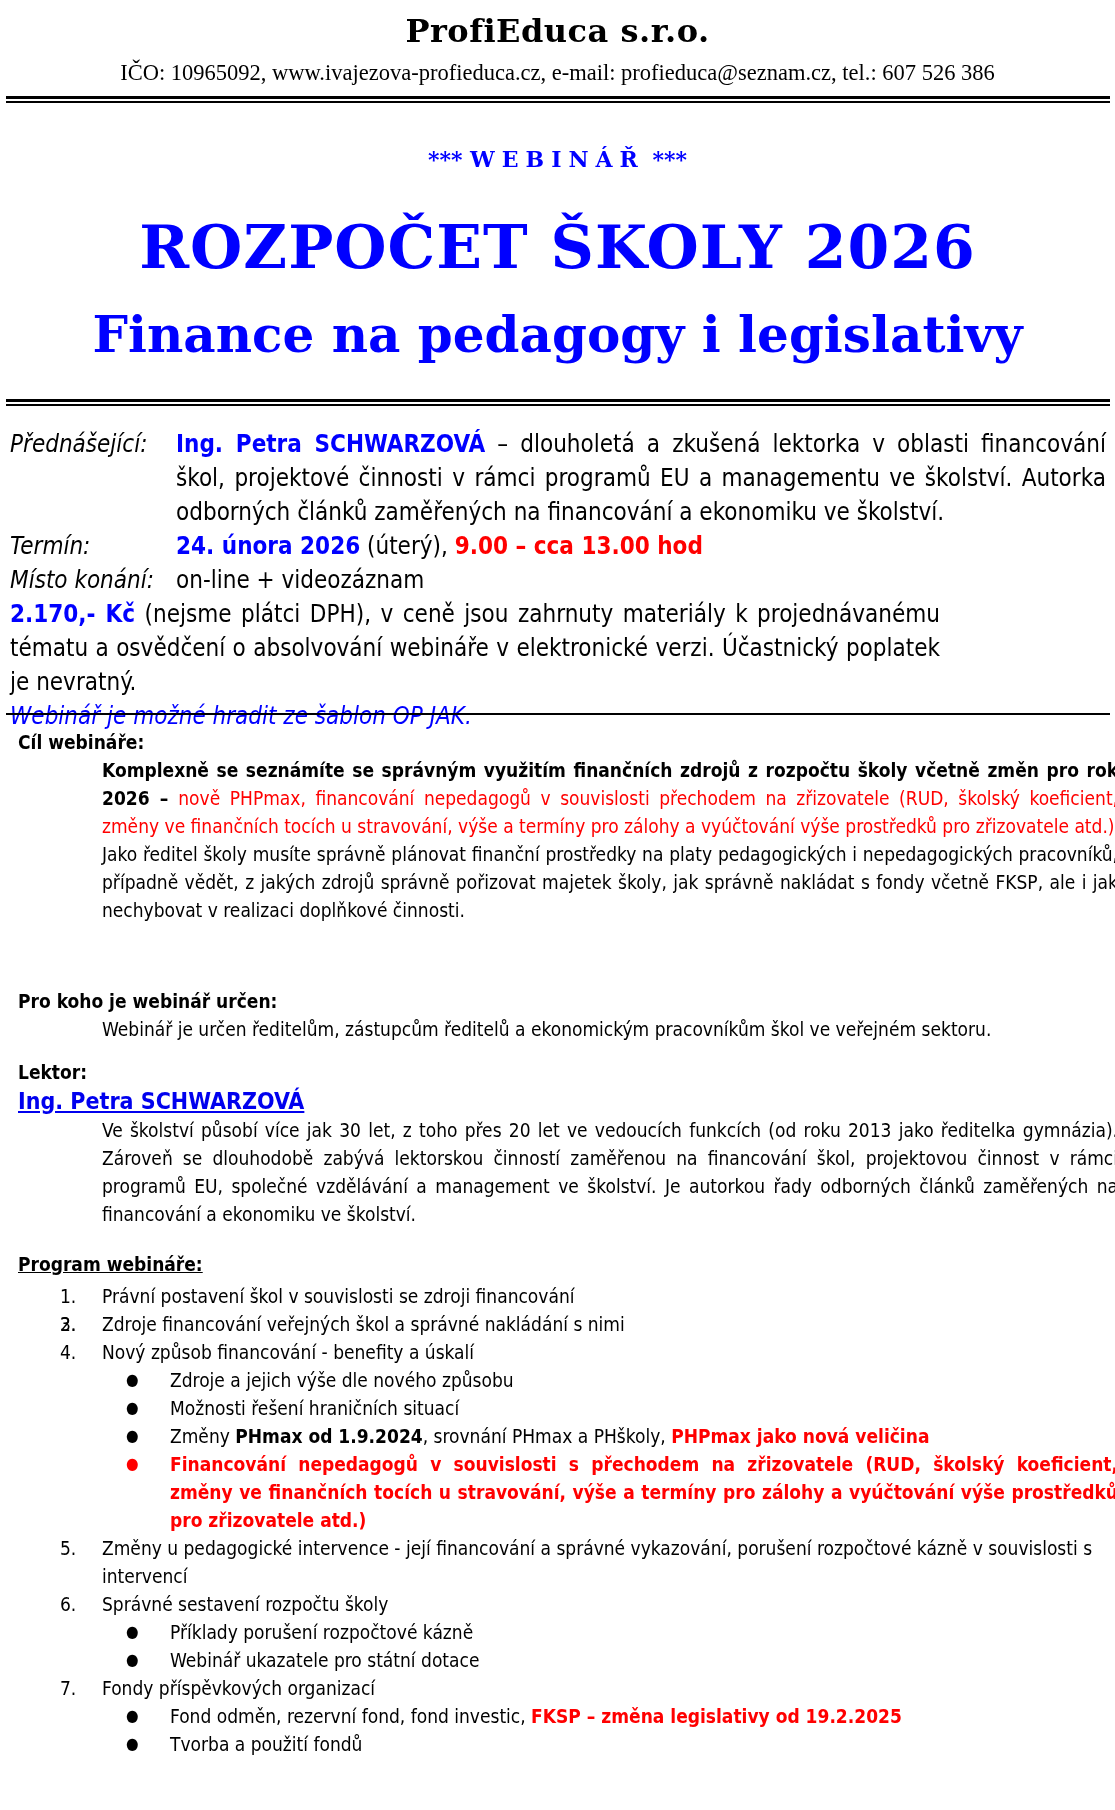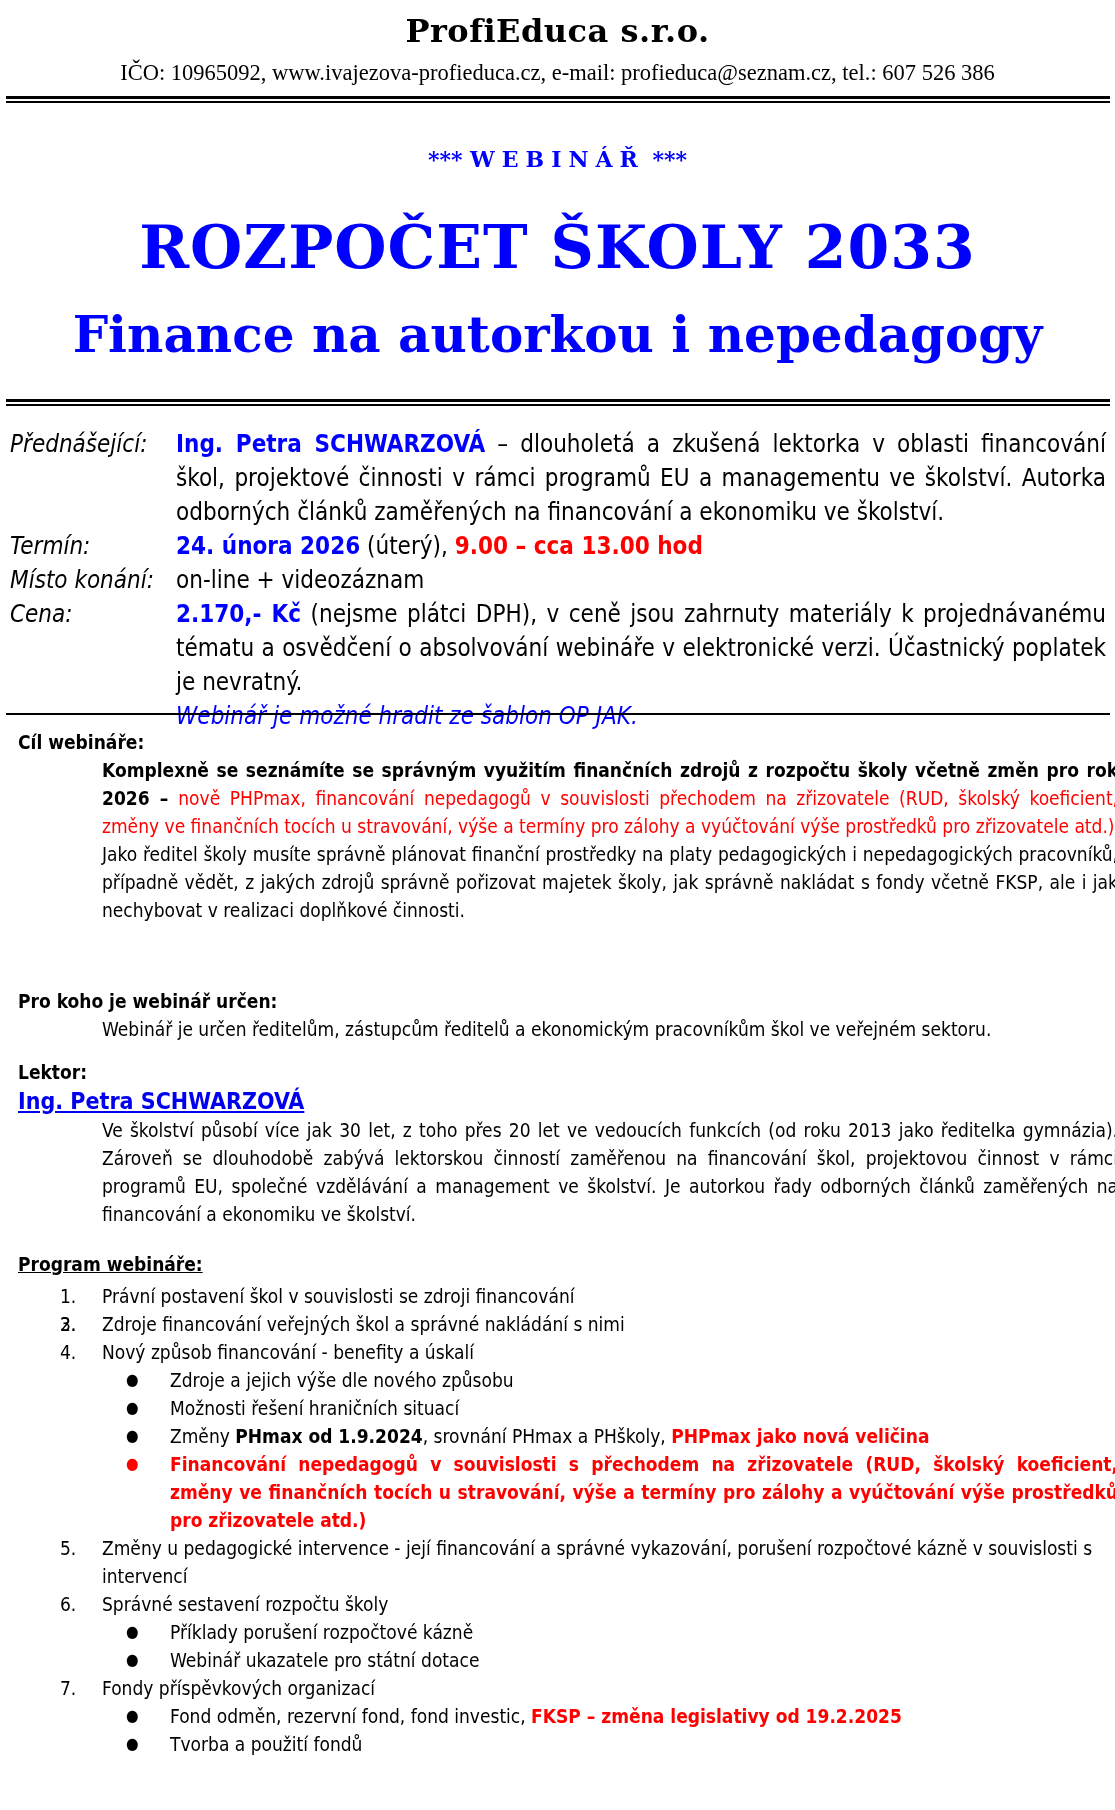--- a/index.html
+++ b/index.html
@@ -54,39 +54,38 @@
 
   <div class="company">ProfiEduca s.r.o.</div>
   <div class="contact">IČO: 10965092, www.ivajezova-profieduca.cz, e-mail: profieduca@seznam.cz, tel.: 607 526 386</div>
   <div class="dbl dbl1"></div>
 
   <div class="webinar-tag">
     <span>***</span>
     <span class="spaced">WEBINÁŘ</span>
     <span>***</span>
   </div>
-  <div class="title1">ROZPOČET ŠKOLY 2033</div>
-  <div class="title2">Finance na autorkou i nepedagogy</div>
+  <div class="title1">ROZPOČET ŠKOLY 2026</div>
+  <div class="title2">Finance na pedagogy i legislativy</div>
   <div class="dbl dbl2"></div>
 
   <div class="info sans">
     <div class="info-row">
       <div class="info-label">Přednášející:</div>
       <div class="info-val"><span class="blue b">Ing. Petra SCHWARZOVÁ</span><span> – dlouholetá a zkušená lektorka v oblasti financování škol, projektové činnosti v rámci programů EU a managementu ve školství. Autorka odborných článků zaměřených na financování a ekonomiku ve školství.</span></div>
     </div>
     <div class="info-row">
       <div class="info-label">Termín:</div>
       <div class="info-val"><span class="blue b">24. února 2026</span><span> (úterý), </span><span class="red b">9.00 – cca 13.00 hod</span></div>
     </div>
     <div class="info-row">
       <div class="info-label">Místo konání:</div>
       <div class="info-val">on-line + videozáznam</div>
     </div>
     <div class="info-row">
-      <div class="info-label">Cena:</div>
       <div class="info-val"><span class="blue b">2.170,- Kč</span><span> (nejsme plátci DPH), v ceně jsou zahrnuty materiály k projednávanému tématu a osvědčení o absolvování webináře v elektronické verzi. Účastnický poplatek je nevratný.</span><br><span class="blue i">Webinář je možné hradit ze šablon OP JAK.</span></div>
     </div>
   </div>
 
   <div class="single"></div>
 
   <div class="section sans" style="top: 728px;">
     <div class="sec-head">Cíl webináře:</div>
     <div class="indent"><span class="b">Komplexně se seznámíte se správným využitím finančních zdrojů z rozpočtu školy včetně změn pro rok 2026 – </span><span class="red">nově PHPmax, financování nepedagogů v souvislosti přechodem na zřizovatele (RUD, školský koeficient, změny ve finančních tocích u stravování, výše a termíny pro zálohy a vyúčtování výše prostředků pro zřizovatele atd.)</span></div>
     <div class="indent">Jako ředitel školy musíte správně plánovat finanční prostředky na platy pedagogických i nepedagogických pracovníků, případně vědět, z jakých zdrojů správně pořizovat majetek školy, jak správně nakládat s fondy včetně FKSP, ale i jak nechybovat v realizaci doplňkové činnosti.</div>

